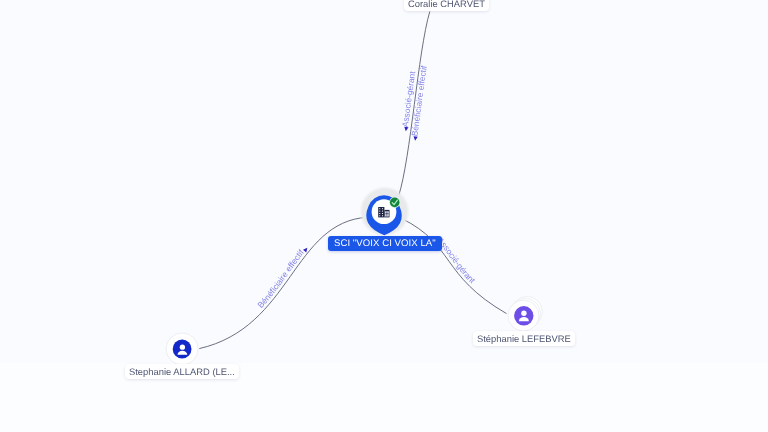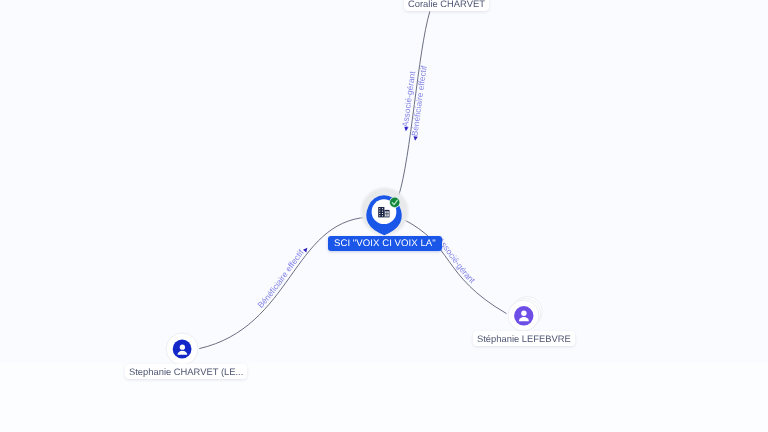--- a/index.html
+++ b/index.html
@@ -104,15 +104,15 @@
       <circle cx="523.8" cy="315.8" r="9.7" fill="#6d4fe8"></circle>
       <g>
         <circle cx="523.9" cy="313.2" r="2.7" fill="#fff"></circle>
         <path d="M518.9,321.2 a5.0,4.1 0 0 1 10.0,0 Z" fill="#fff"></path>
       </g>
     </g>
   </svg>
 
   <div class="nodelabel pill-primary" style="left:328px;top:236px;">SCI "VOIX CI VOIX LA"</div>
   <div class="nodelabel" style="left:404px;top:-4px;">Coralie CHARVET</div>
-  <div class="nodelabel" style="left:125px;top:364px;">Stephanie CHARVET (LE...</div>
+  <div class="nodelabel" style="left:125px;top:364px;">Stephanie ALLARD (LE...</div>
   <div class="nodelabel" style="left:473px;top:331px;">Stéphanie LEFEBVRE</div>
 </div>
 
 </body></html>

